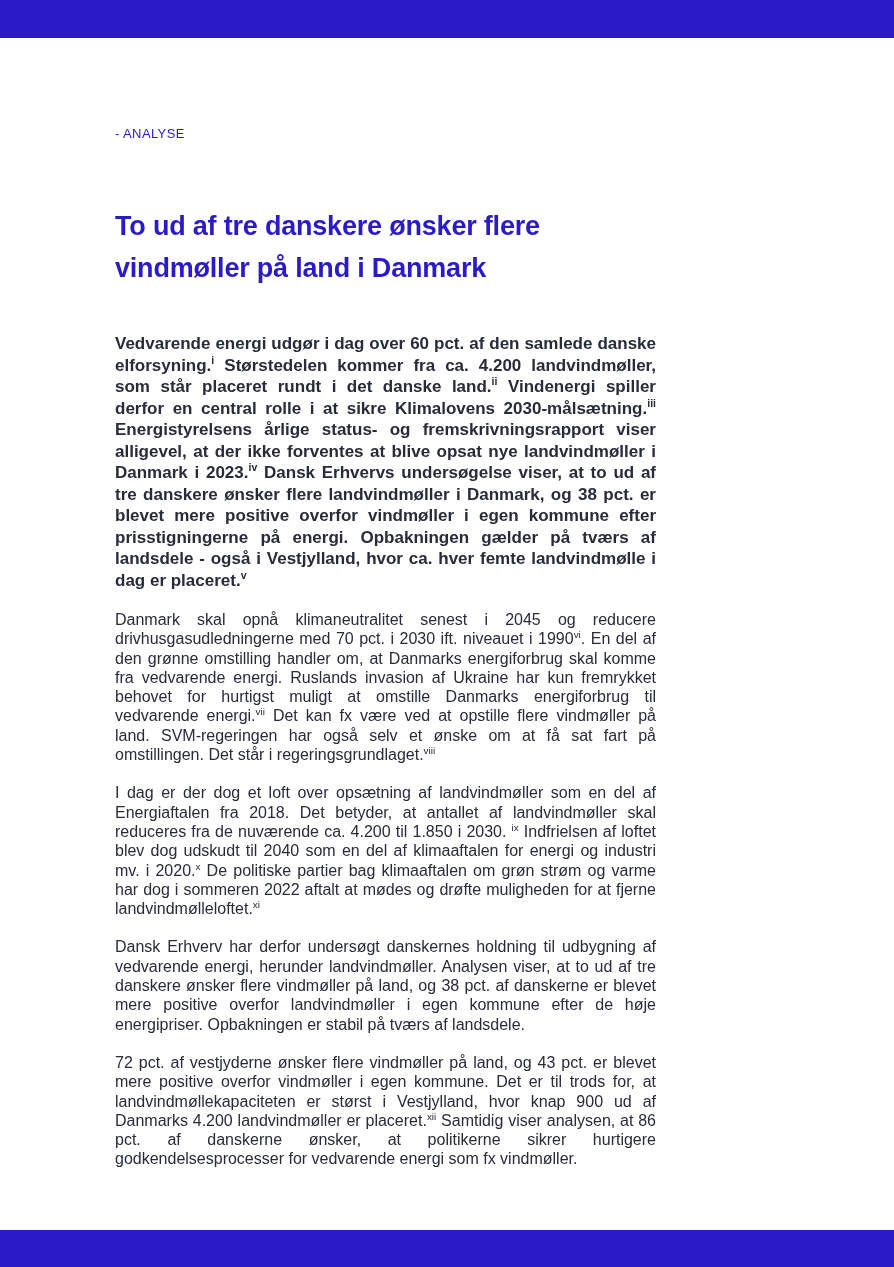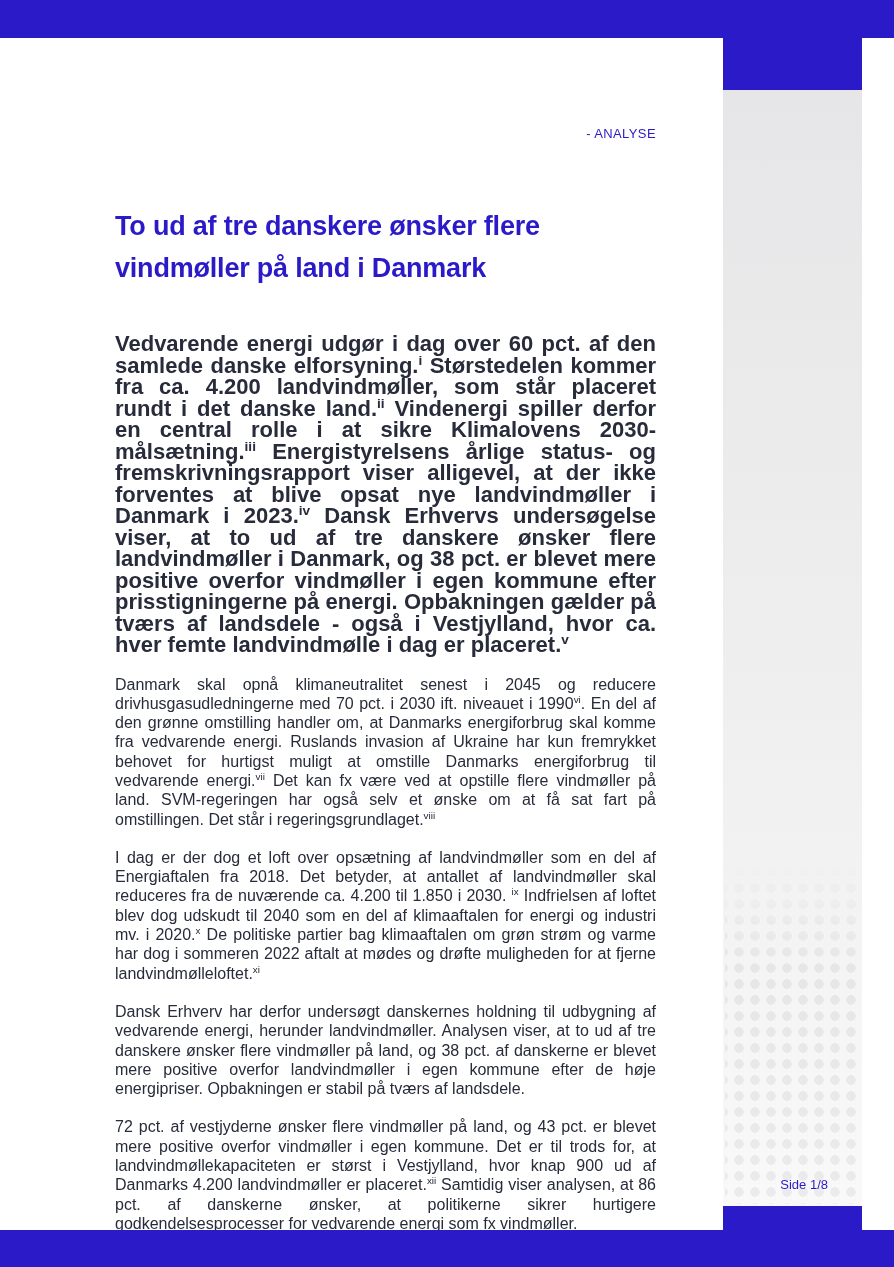--- a/index.html
+++ b/index.html
@@ -43,30 +43,30 @@
   }
   .page-number{
     position:absolute;right:34px;bottom:38px;
     color:var(--accent);font-size:13px;line-height:15px;
   }
   .content{
     position:absolute;left:115px;top:38px;width:541px;
   }
   .kicker{
     margin-top:88px;
-    color:var(--accent);font-size:13px;line-height:15px;letter-spacing:0.4px;font-weight:400;text-align:right;
+    color:var(--accent);font-size:13px;line-height:15px;letter-spacing:0.4px;font-weight:400;
   }
   .page-title{
     margin-top:64px;
     color:var(--accent);font-size:27px;line-height:42px;font-weight:700;
     letter-spacing:-0.2px;
   }
   .lede{
     margin-top:44px;margin-bottom:13px;
-    color:var(--ink);font-size:22px;line-height:21.5px;font-weight:700;
+    color:var(--ink);font-size:17px;line-height:21.5px;font-weight:700;
     text-align:justify;hyphens:auto;-webkit-hyphens:auto;
   }
   .body-text{color:var(--ink);}
   .body-text p{
     margin:19px 0 0 0;
     font-size:16px;line-height:19.3px;font-weight:400;
     text-align:justify;hyphens:auto;-webkit-hyphens:auto;
   }
   sup{
     font-size:62%;line-height:0;vertical-align:super;
@@ -84,23 +84,16 @@
     <h1 class="page-title">To ud af tre danskere ønsker flere vindmøller på land i Danmark</h1>
     <div class="lede">Vedvarende energi udgør i dag over 60 pct. af den samlede danske elforsyning.<sup>i</sup> Størstedelen kommer fra ca. 4.200 landvindmøller, som står placeret rundt i det danske land.<sup>ii</sup> Vindenergi spiller derfor en central rolle i at sikre Klimalovens 2030-målsætning.<sup>iii</sup> Energistyrelsens årlige status- og fremskrivningsrapport viser alligevel, at der ikke forventes at blive opsat nye landvindmøller i Danmark i 2023.<sup>iv</sup> Dansk Erhvervs undersøgelse viser, at to ud af tre danskere ønsker flere landvindmøller i Danmark, og 38 pct. er blevet mere positive overfor vindmøller i egen kommune efter prisstigningerne på energi. Opbakningen gælder på tværs af landsdele - også i Vestjylland, hvor ca. hver femte landvindmølle i dag er placeret.<sup>v</sup></div>
     <div class="body-text">
         <p>Danmark skal opnå klimaneutralitet senest i 2045 og reducere drivhusgasudledningerne med 70 pct. i 2030 ift. niveauet i 1990<sup>vi</sup>. En del af den grønne omstilling handler om, at Danmarks energiforbrug skal komme fra vedvarende energi. Ruslands invasion af Ukraine har kun fremrykket behovet for hurtigst muligt at omstille Danmarks energiforbrug til vedvarende energi.<sup>vii</sup> Det kan fx være ved at opstille flere vindmøller på land. SVM-regeringen har også selv et ønske om at få sat fart på omstillingen. Det står i regeringsgrundlaget.<sup>viii</sup></p>
         <p>I dag er der dog et loft over opsætning af landvindmøller som en del af Energiaftalen fra 2018. Det betyder, at antallet af landvindmøller skal reduceres fra de nuværende ca. 4.200 til 1.850 i 2030. <sup>ix</sup> Indfrielsen af loftet blev dog udskudt til 2040 som en del af klimaaftalen for energi og industri mv. i 2020.<sup>x</sup> De politiske partier bag klimaaftalen om grøn strøm og varme har dog i sommeren 2022 aftalt at mødes og drøfte muligheden for at fjerne landvindmølleloftet.<sup>xi</sup></p>
         <p>Dansk Erhverv har derfor undersøgt danskernes holdning til udbygning af vedvarende energi, herunder landvindmøller. Analysen viser, at to ud af tre danskere ønsker flere vindmøller på land, og 38 pct. af danskerne er blevet mere positive overfor landvindmøller i egen kommune efter de høje energipriser. Opbakningen er stabil på tværs af landsdele.</p>
         <p>72 pct. af vestjyderne ønsker flere vindmøller på land, og 43 pct. er blevet mere positive overfor vindmøller i egen kommune. Det er til trods for, at landvindmøllekapaciteten er størst i Vestjylland, hvor knap 900 ud af Danmarks 4.200 landvindmøller er placeret.<sup>xii</sup> Samtidig viser analysen, at 86 pct. af danskerne ønsker, at politikerne sikrer hurtigere godkendelsesprocesser for vedvarende energi som fx vindmøller.</p>
       </div>
   </div>
 
-  <div class="sidebar">
-    <div class="sidebar-gradient"></div>
-    <div class="sidebar-dots"></div>
-    <div class="sidebar-top-accent"></div>
-    <div class="sidebar-bottom-accent"></div>
-    <div class="page-number">Side 1/8</div>
-  </div>
 
   <div class="footer-bar"></div>
 
 </div>
 
 </body></html>

